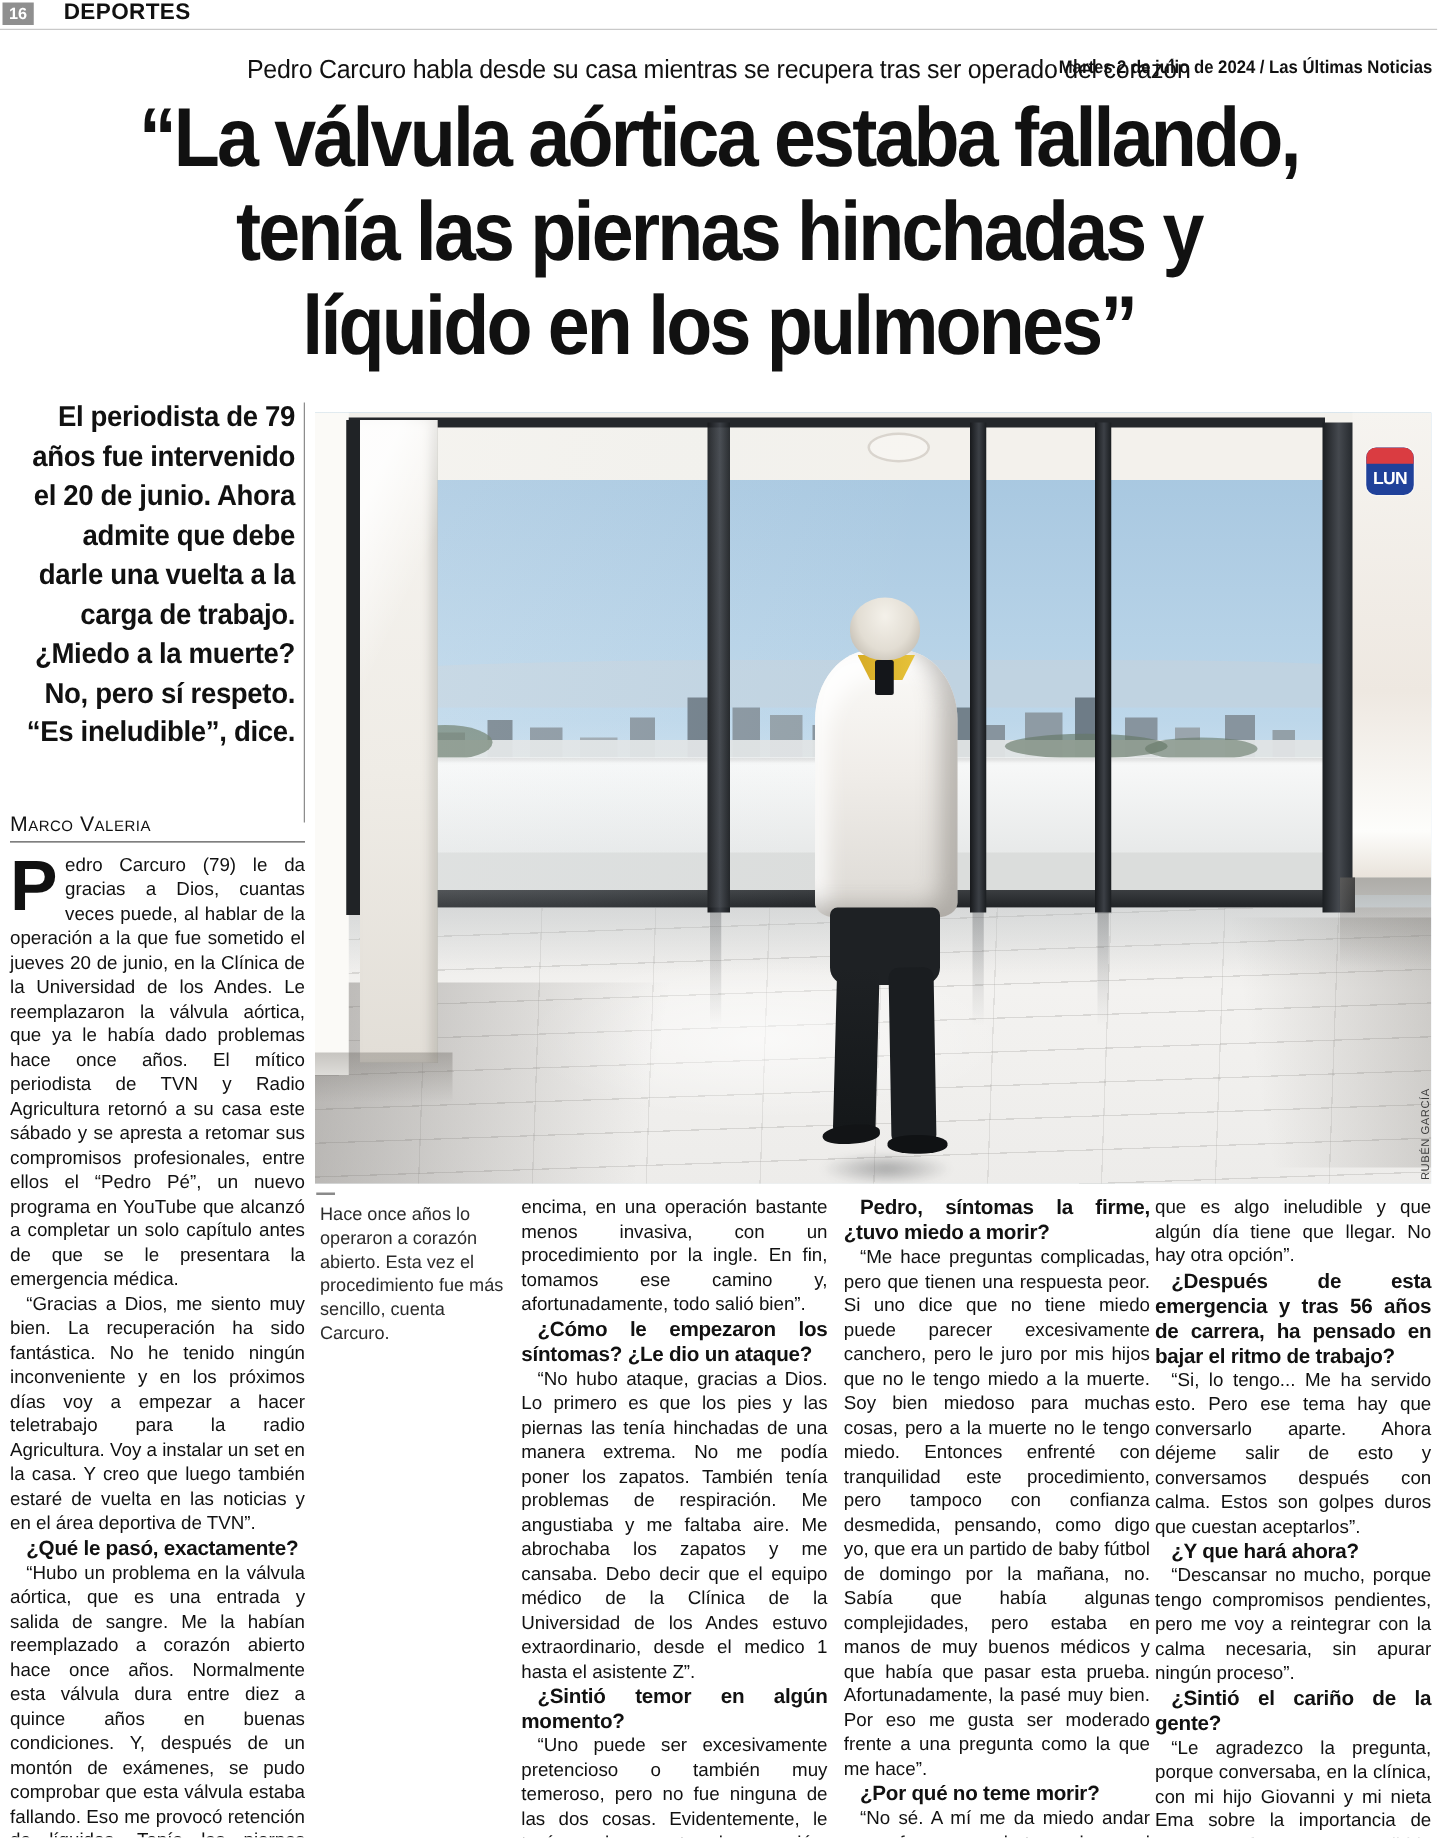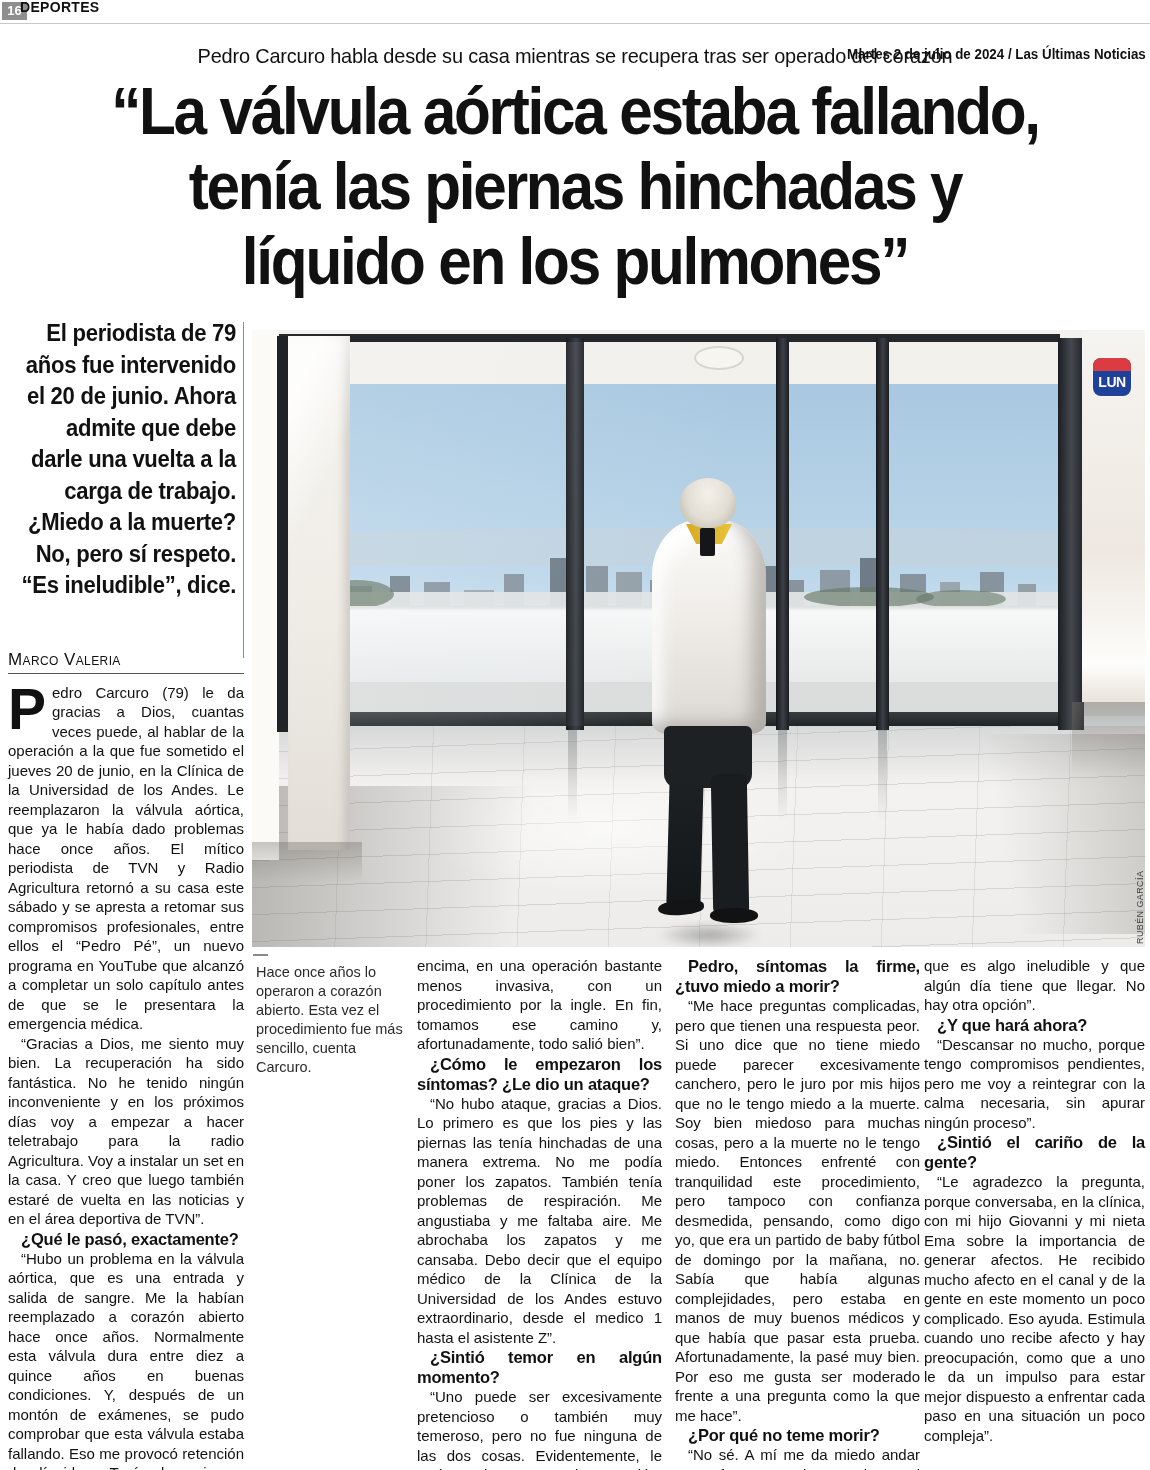--- a/index.html
+++ b/index.html
@@ -2,21 +2,21 @@
 <html lang="es"><head>
 <meta charset="utf-8">
 <style>
   html,body{margin:0;padding:0;background:#fff;}
   .page{position:relative;width:1150px;height:1470px;background:#fff;overflow:hidden;
         font-family:"Liberation Sans",sans-serif;color:#111;}
   
   .hdr{position:absolute;left:0;top:0;width:1150px;height:23px;border-bottom:1px solid #c9c9c9;}
   .pagenum{position:absolute;left:2px;top:2px;width:25px;height:18px;background:#8f8f8f;color:#fff;
            font-weight:bold;font-size:13px;text-align:center;line-height:18px;}
-  .section{position:absolute;left:20px;top:-1px;font-weight:bold;font-size:14px;letter-spacing:.3px;}
+  .section{position:absolute;left:51px;top:-1px;font-weight:bold;font-size:18px;letter-spacing:.3px;}
   .hdr-right{position:absolute;right:4px;top:2px;font-size:14.5px;white-space:nowrap;margin-top:44px;}
   .hdr-date{font-weight:bold;transform:scaleX(.92);display:inline-block;transform-origin:right center;}
   .hdr-paper{font-weight:bold;}
   
   .kicker{position:absolute;left:0;top:44px;width:1150px;text-align:center;font-size:21px;
           letter-spacing:-.2px;transform:scaleX(.95);}
   .hl{position:absolute;left:0;width:1150px;text-align:center;font-weight:bold;font-size:67px;
       letter-spacing:-2.5px;transform:scaleX(.9);transform-origin:center;white-space:nowrap;}
   .hl1{top:72px;} .hl2{top:147px;} .hl3{top:222px;}
   .deck{position:absolute;left:8px;top:318px;width:228px;text-align:right;font-weight:bold;
@@ -241,19 +241,21 @@
       <p class="p">“Uno puede ser excesivamente pretencioso o también muy temeroso, pero no fue ninguna de las dos cosas. Evidentemente, le tenía mucho respeto a la operación, pero no un miedo extremo, sino que respeto. En la noche anterior dormí y, en general, estaba tranquilo, aunque sin sentirme canchero, en el sentido de decir que esto era un partido de baby”.</p>
     </div>
   <div class="col col3">
       <p class="q">Pedro, síntomas la firme, ¿tuvo miedo a morir?</p>
       <p class="p">“Me hace preguntas complicadas, pero que tienen una respuesta peor. Si uno dice que no tiene miedo puede parecer excesivamente canchero, pero le juro por mis hijos que no le tengo miedo a la muerte. Soy bien miedoso para muchas cosas, pero a la muerte no le tengo miedo. Entonces enfrenté con tranquilidad este procedimiento, pero tampoco con confianza desmedida, pensando, como digo yo, que era un partido de baby fútbol de domingo por la mañana, no. Sabía que había algunas complejidades, pero estaba en manos de muy buenos médicos y que había que pasar esta prueba. Afortunadamente, la pasé muy bien. Por eso me gusta ser moderado frente a una pregunta como la que me hace”.</p>
       <p class="q">¿Por qué no teme morir?</p>
       <p class="p">“No sé. A mí me da miedo andar en un ferry, en un bote, andar en el agua, todo lo del mar me da miedo. A eso le tengo un temor reverencial. No soy un Superman que no le tiene miedo a nada. Le tengo miedo a muchas cosas, pero, en este caso, a la muerte la miro con respeto sabiendo</p>
     </div>
   <div class="col col4">
       <p class="p cont">que es algo ineludible y que algún día tiene que llegar. No hay otra opción”.</p>
+      <p class="q">¿Después de esta emergencia y tras 56 años de carrera, ha pensado en bajar el ritmo de trabajo?</p>
+      <p class="p">“Si, lo tengo... Me ha servido esto. Pero ese tema hay que conversarlo aparte. Ahora déjeme salir de esto y conversamos después con calma. Estos son golpes duros que cuestan aceptarlos”.</p>
       <p class="q">¿Y que hará ahora?</p>
       <p class="p">“Descansar no mucho, porque tengo compromisos pendientes, pero me voy a reintegrar con la calma necesaria, sin apurar ningún proceso”.</p>
       <p class="q">¿Sintió el cariño de la gente?</p>
       <p class="p">“Le agradezco la pregunta, porque conversaba, en la clínica, con mi hijo Giovanni y mi nieta Ema sobre la importancia de generar afectos. He recibido mucho afecto en el canal y de la gente en este momento un poco complicado. Eso ayuda. Estimula cuando uno recibe afecto y hay preocupación, como que a uno le da un impulso para estar mejor dispuesto a enfrentar cada paso en una situación un poco compleja”.</p>
     </div>
 
 </div>
 
 </body></html>

